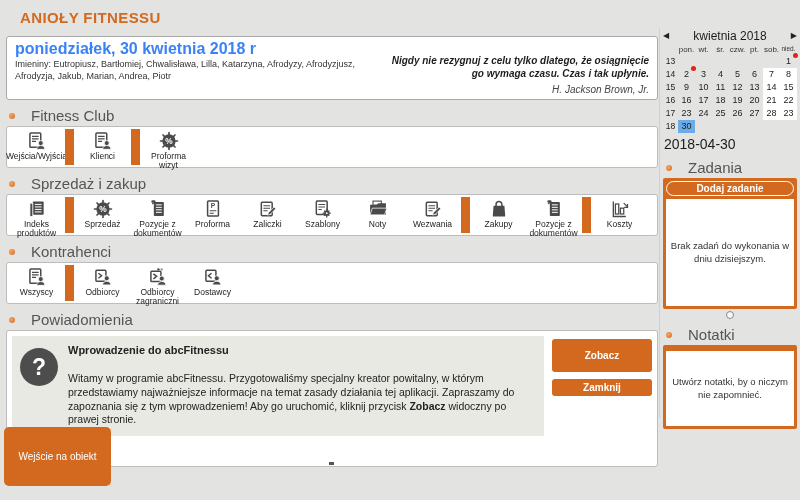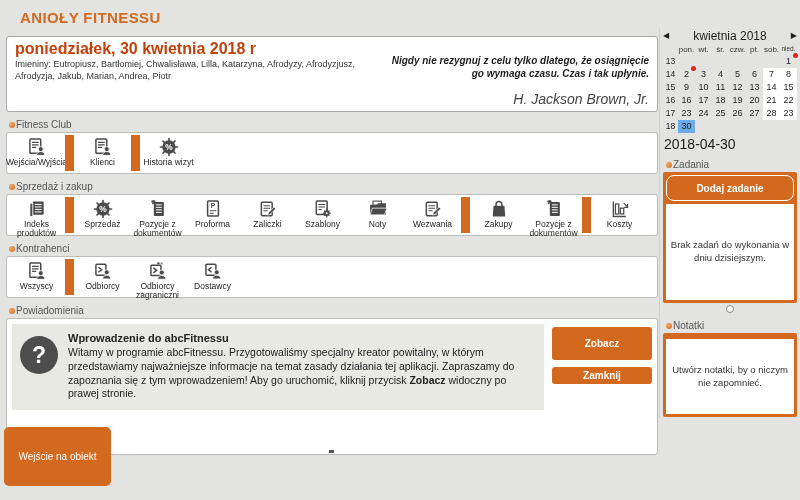--- a/index.html
+++ b/index.html
@@ -5,47 +5,47 @@
   html,body{margin:0;padding:0;}
   body{width:800px;height:500px;overflow:hidden;background:#e3e3e1;
        font-family:"Liberation Sans",sans-serif;-webkit-font-smoothing:antialiased;}
   #app{position:relative;width:800px;height:500px;}
   .app-title{position:absolute;left:20px;top:9px;font-size:15px;font-weight:700;
              color:var(--accent);letter-spacing:.4px;}
   #main{position:absolute;left:6px;top:36px;width:652px;}
   .date-panel{box-sizing:border-box;background:#fff;border:1px solid #a9a9a9;border-radius:3px;
               padding:3px 8px 4px 8px;display:flex;gap:12px;min-height:48px;}
   .date-left{flex:1;min-width:0;}
-  .date-title{font-size:16px;font-weight:700;color:#c2410c;line-height:1.15;}
+  .date-title{font-size:16px;font-weight:700;color:#3b82f6;line-height:1.15;}
   .name-days{font-size:9px;color:#333;line-height:1.25;margin-top:1px;}
   .quote-box{width:258px;text-align:right;font-style:italic;padding-top:4px;}
   .quote{font-size:10px;font-weight:700;color:#1d1d1d;line-height:1.25;margin-top:11px;}
-  .quote-author{font-size:14px;color:#444;margin-top:11px;}
-  .section-header{display:flex;align-items:center;gap:1px;margin:7px 3px 2px 3px;
-                  font-size:10px;color:#555;}
+  .quote-author{font-size:10px;color:#444;margin-top:4px;}
+  .section-header{display:flex;align-items:center;gap:16px;margin:7px 3px 2px 3px;
+                  font-size:15px;color:#555;}
   .dot{width:6px;height:6px;border-radius:50%;flex:0 0 auto;
        background:radial-gradient(circle at 35% 35%, #f2a764, var(--accent));}
   .tool-panel{box-sizing:border-box;background:#fff;border:1px solid #bcbcbc;border-radius:3px;
               padding:2px;display:flex;align-items:stretch;height:42px;}
   .tool-item{width:55px;flex:0 0 auto;display:flex;flex-direction:column;align-items:center;
              padding-top:2px;cursor:pointer;}
   .tool-icon{width:20px;height:20px;flex:0 0 auto;}
   .tool-icon svg{width:20px;height:20px;display:block;}
   .tool-label{font-size:8.5px;color:#1d1d1d;text-align:center;line-height:1.1;margin-top:1px;}
   .tool-sep{width:9px;flex:0 0 auto;background:var(--accent);margin:0 1px;}
   .notif-panel{box-sizing:border-box;background:#fff;border:1px solid #bcbcbc;border-radius:3px;
                height:137px;margin-top:0;padding:5px;position:relative;}
   .notif-row{display:flex;align-items:flex-start;}
   .notif-content{flex:1;min-width:0;background:#e9e9e4;display:flex;gap:10px;
                  padding:7px 10px 9px 8px;}
   .qicon{width:38px;height:38px;border-radius:50%;background:#4d4d4d;color:#fff;flex:0 0 auto;
          display:flex;align-items:center;justify-content:center;font-size:23px;font-weight:700;
          margin-top:5px;}
   .notif-text{flex:1;min-width:0;font-size:10.5px;color:#222;line-height:1.3;}
-  .notif-title{font-weight:700;font-size:11px;margin-bottom:1px;}
+  .notif-title{font-weight:700;font-size:11px;margin-bottom:15px;}
   .notif-buttons{width:100px;flex:0 0 auto;margin-left:8px;display:flex;flex-direction:column;}
   .btn{background:var(--accent);color:#fff;border:none;border-radius:3px;font-size:10px;
        font-weight:700;font-family:inherit;cursor:pointer;}
   .btn-see{height:33px;margin-top:3px;}
   .btn-close{height:17px;margin-top:7px;}
   .grip{position:absolute;bottom:1px;left:50%;margin-left:-3px;width:5px;height:3px;background:#555;}
   .v-divider{position:absolute;left:659px;top:28px;width:1px;height:390px;background:#d0d0cf;}
   #sidebar{position:absolute;left:663px;top:29px;width:134px;}
   .cal-nav{display:flex;align-items:center;height:13px;margin-bottom:1px;}
   .cal-arrow{width:14px;font-size:8px;color:#222;cursor:pointer;line-height:13px;}
@@ -60,21 +60,21 @@
   .cal-d.wknd{background:#fff;}
   .cal-d.sel{background:var(--selected-day);}
   .cal-d.dotted::after{content:"";position:absolute;top:-2px;right:-1px;width:5px;height:5px;
                        border-radius:50%;background:var(--reminder-dot);}
   .sel-date{font-size:14px;font-weight:400;color:#1d1d1d;margin:3px 0 0 1px;}
   .side-panel{box-sizing:border-box;background:var(--accent);border-radius:2px;padding:3px;
               display:flex;flex-direction:column;}
   .side-panel.tasks{height:131px;}
   .side-panel.notes{height:84px;}
   .side-add-btn{background:var(--accent);border:1px solid #fff;border-radius:8px;color:#fff;
-                font-weight:700;font-size:10px;font-family:inherit;height:26px;line-height:13px;
+                font-weight:700;font-size:10px;font-family:inherit;height:15px;line-height:13px;
                 cursor:pointer;padding:0;}
   .side-empty{background:#fff;flex:1;margin-top:3px;display:flex;align-items:center;
               justify-content:center;text-align:center;font-size:9.5px;color:#333;
               padding:0 0;line-height:1.35;}
   .handle{width:6px;height:6px;border:1px solid #8a8a8a;border-radius:50%;background:#f7f7f7;
           margin:2px auto 1px auto;cursor:row-resize;}
   .entry-btn{position:absolute;left:4px;top:427px;width:107px;height:59px;background:var(--accent);
              border:none;border-radius:5px;color:#fff;font-size:10px;font-family:inherit;cursor:pointer;}
 </style>
 </head>
@@ -128,21 +128,21 @@
           <div class="tool-item">
             <span class="tool-icon">
               <svg viewBox="0 0 24 24">
                 <g stroke="#4a4a4a" stroke-width="2" stroke-linecap="round">
                   <path d="M12 1.8v2.4M12 19.8v2.4M1.8 12h2.4M19.8 12h2.4M4.8 4.8l1.7 1.7M17.5 17.5l1.7 1.7M19.2 4.8l-1.7 1.7M6.5 17.5l-1.7 1.7"></path>
                 </g>
                 <circle cx="12" cy="12" r="8" fill="#4a4a4a"></circle>
                 <text x="12" y="15.5" font-size="10" font-weight="bold" fill="#fff" text-anchor="middle" style="font-family:'Liberation Sans',sans-serif">%</text>
               </svg>
             </span>
-            <span class="tool-label">Historia wizyt</span>
+            <span class="tool-label">Proforma wizyt</span>
           </div>
         </div>
         <div class="section-header">
           <span class="dot"></span>
           <span>Sprzedaż i zakup</span>
         </div>
         <div class="tool-panel">
           <div class="tool-item">
             <span class="tool-icon">
               <svg viewBox="0 0 24 24">

